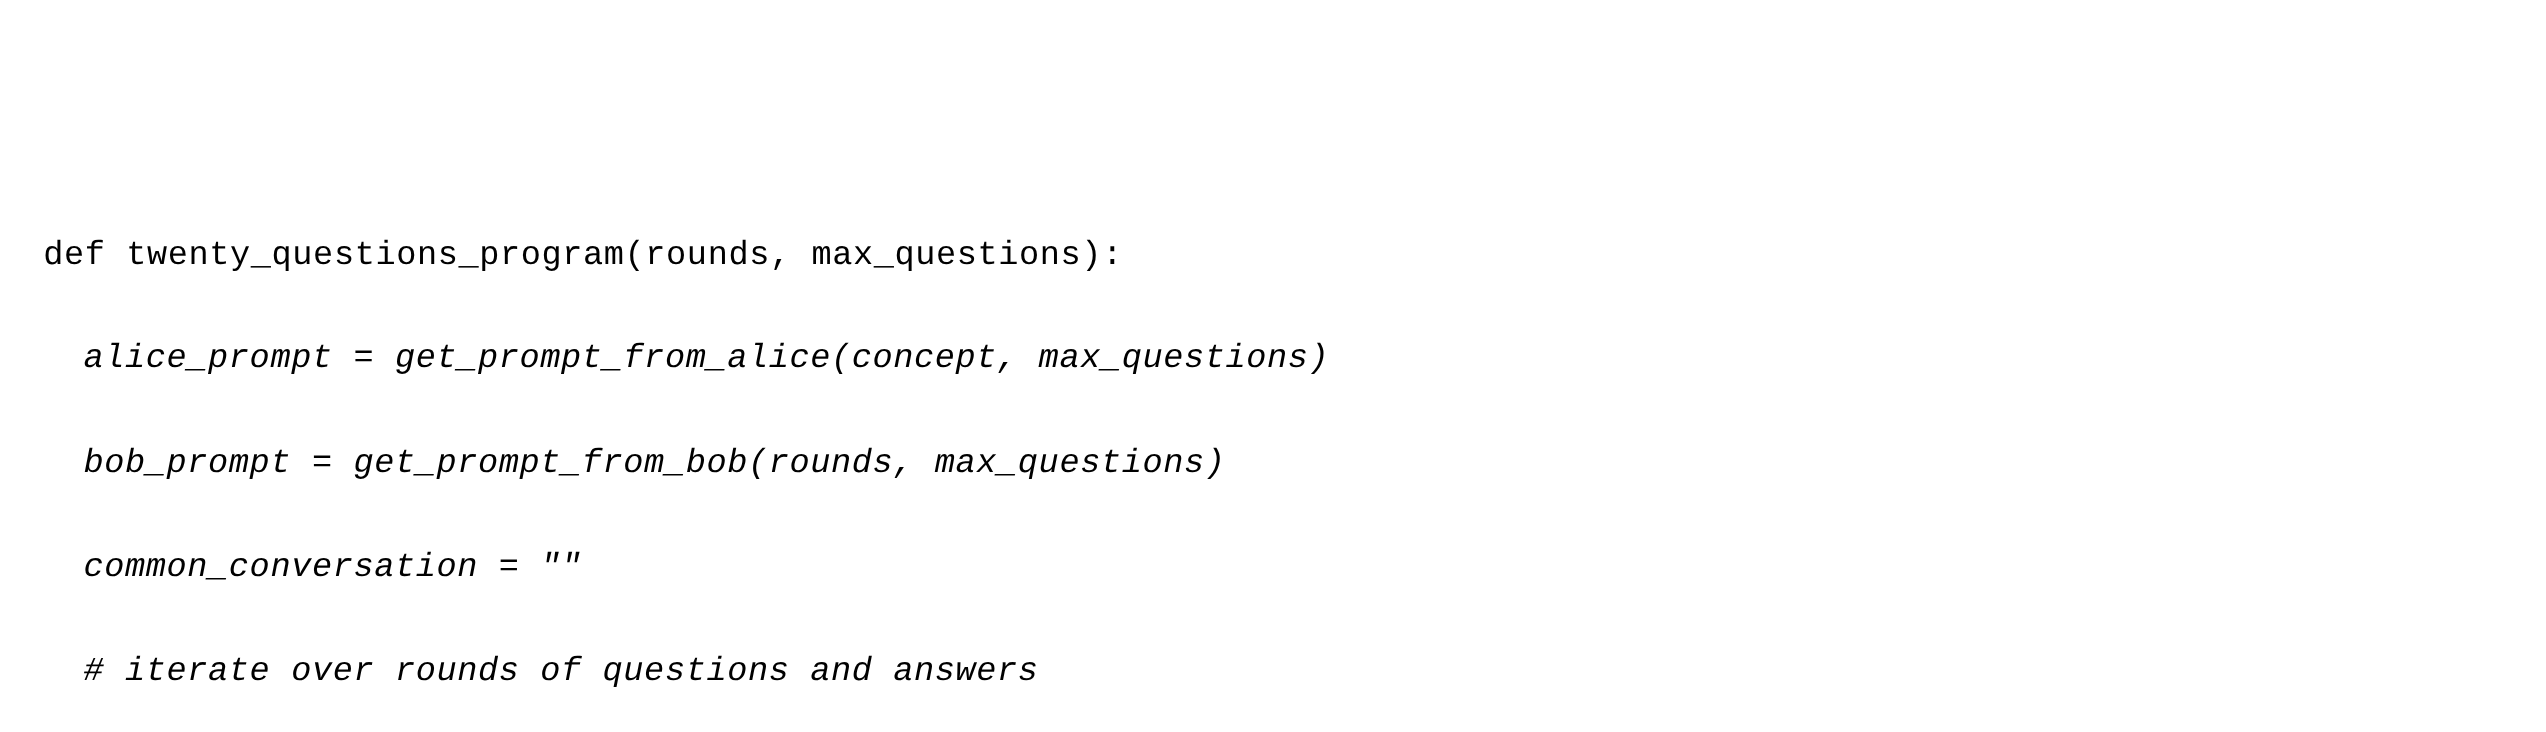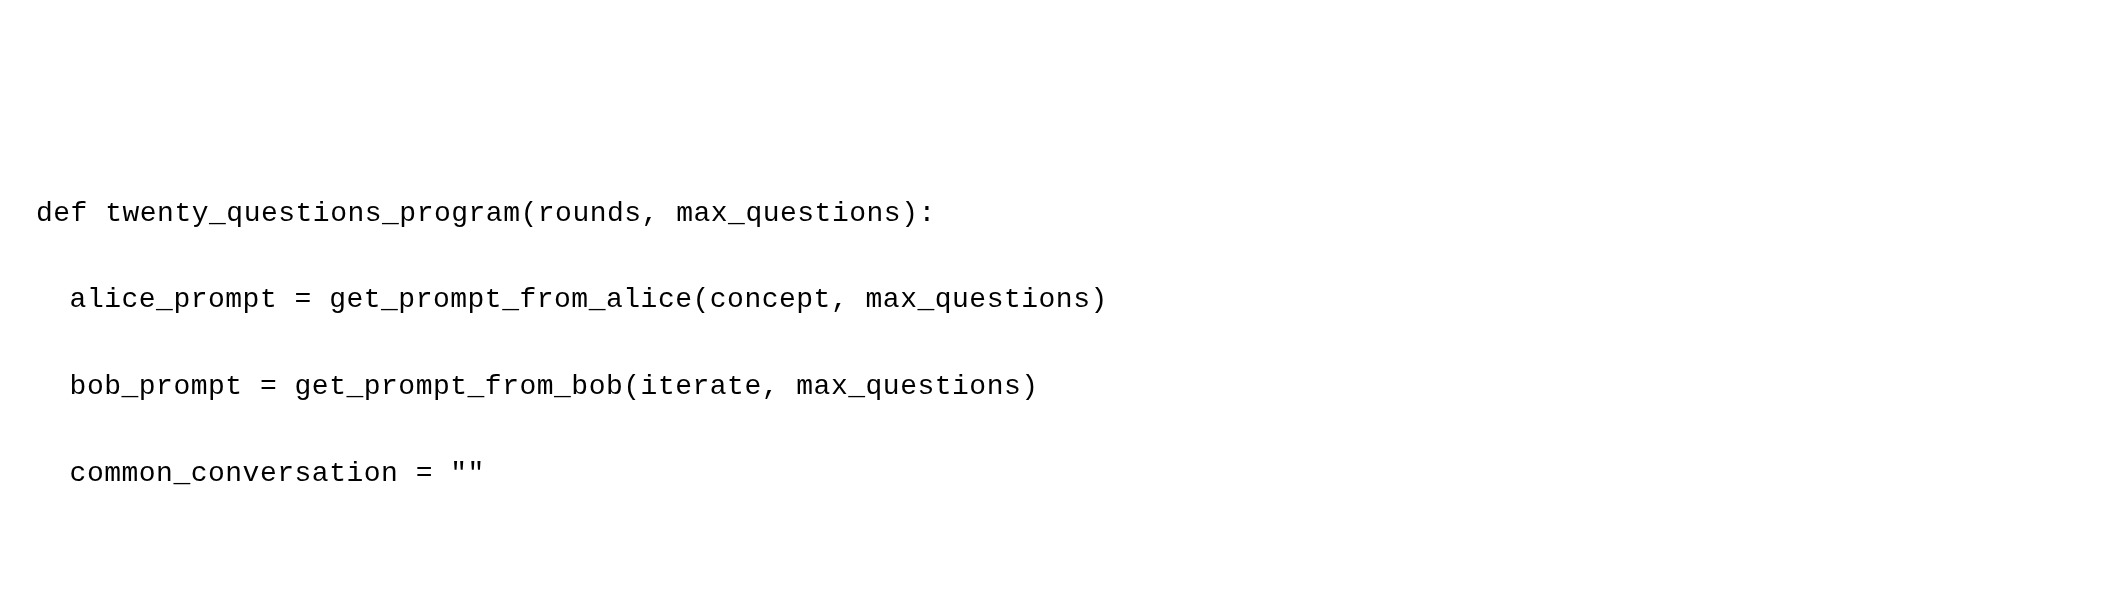--- a/index.html
+++ b/index.html
@@ -15,31 +15,33 @@
       padding: 18px 20px 18px 36px;
       color: #000000;
       white-space: pre;
       letter-spacing: 0.5px;
     }
     .code-line {
       display: block;
     }
     .indent-1 {
       padding-left: 2ch;
+      font-style: italic;
     }
   </style>
 </head>
 <body>
 
 
 
 <div id="code-container"><span class="code-line indent-0">def twenty_questions_program(rounds, max_questions):</span>
 <span class="code-line indent-1">alice_prompt = get_prompt_from_alice(concept, max_questions)</span>
-<span class="code-line indent-1">bob_prompt = get_prompt_from_bob(iterate, max_questions)</span>
+<span class="code-line indent-1">bob_prompt = get_prompt_from_bob(rounds, max_questions)</span>
 <span class="code-line indent-1">common_conversation = ""</span>
+<span class="code-line indent-1"># iterate over rounds of questions and answers</span>
 
 <span class="code-line indent-0"></span>
 
 
 
 
 
 
 </div>
 

